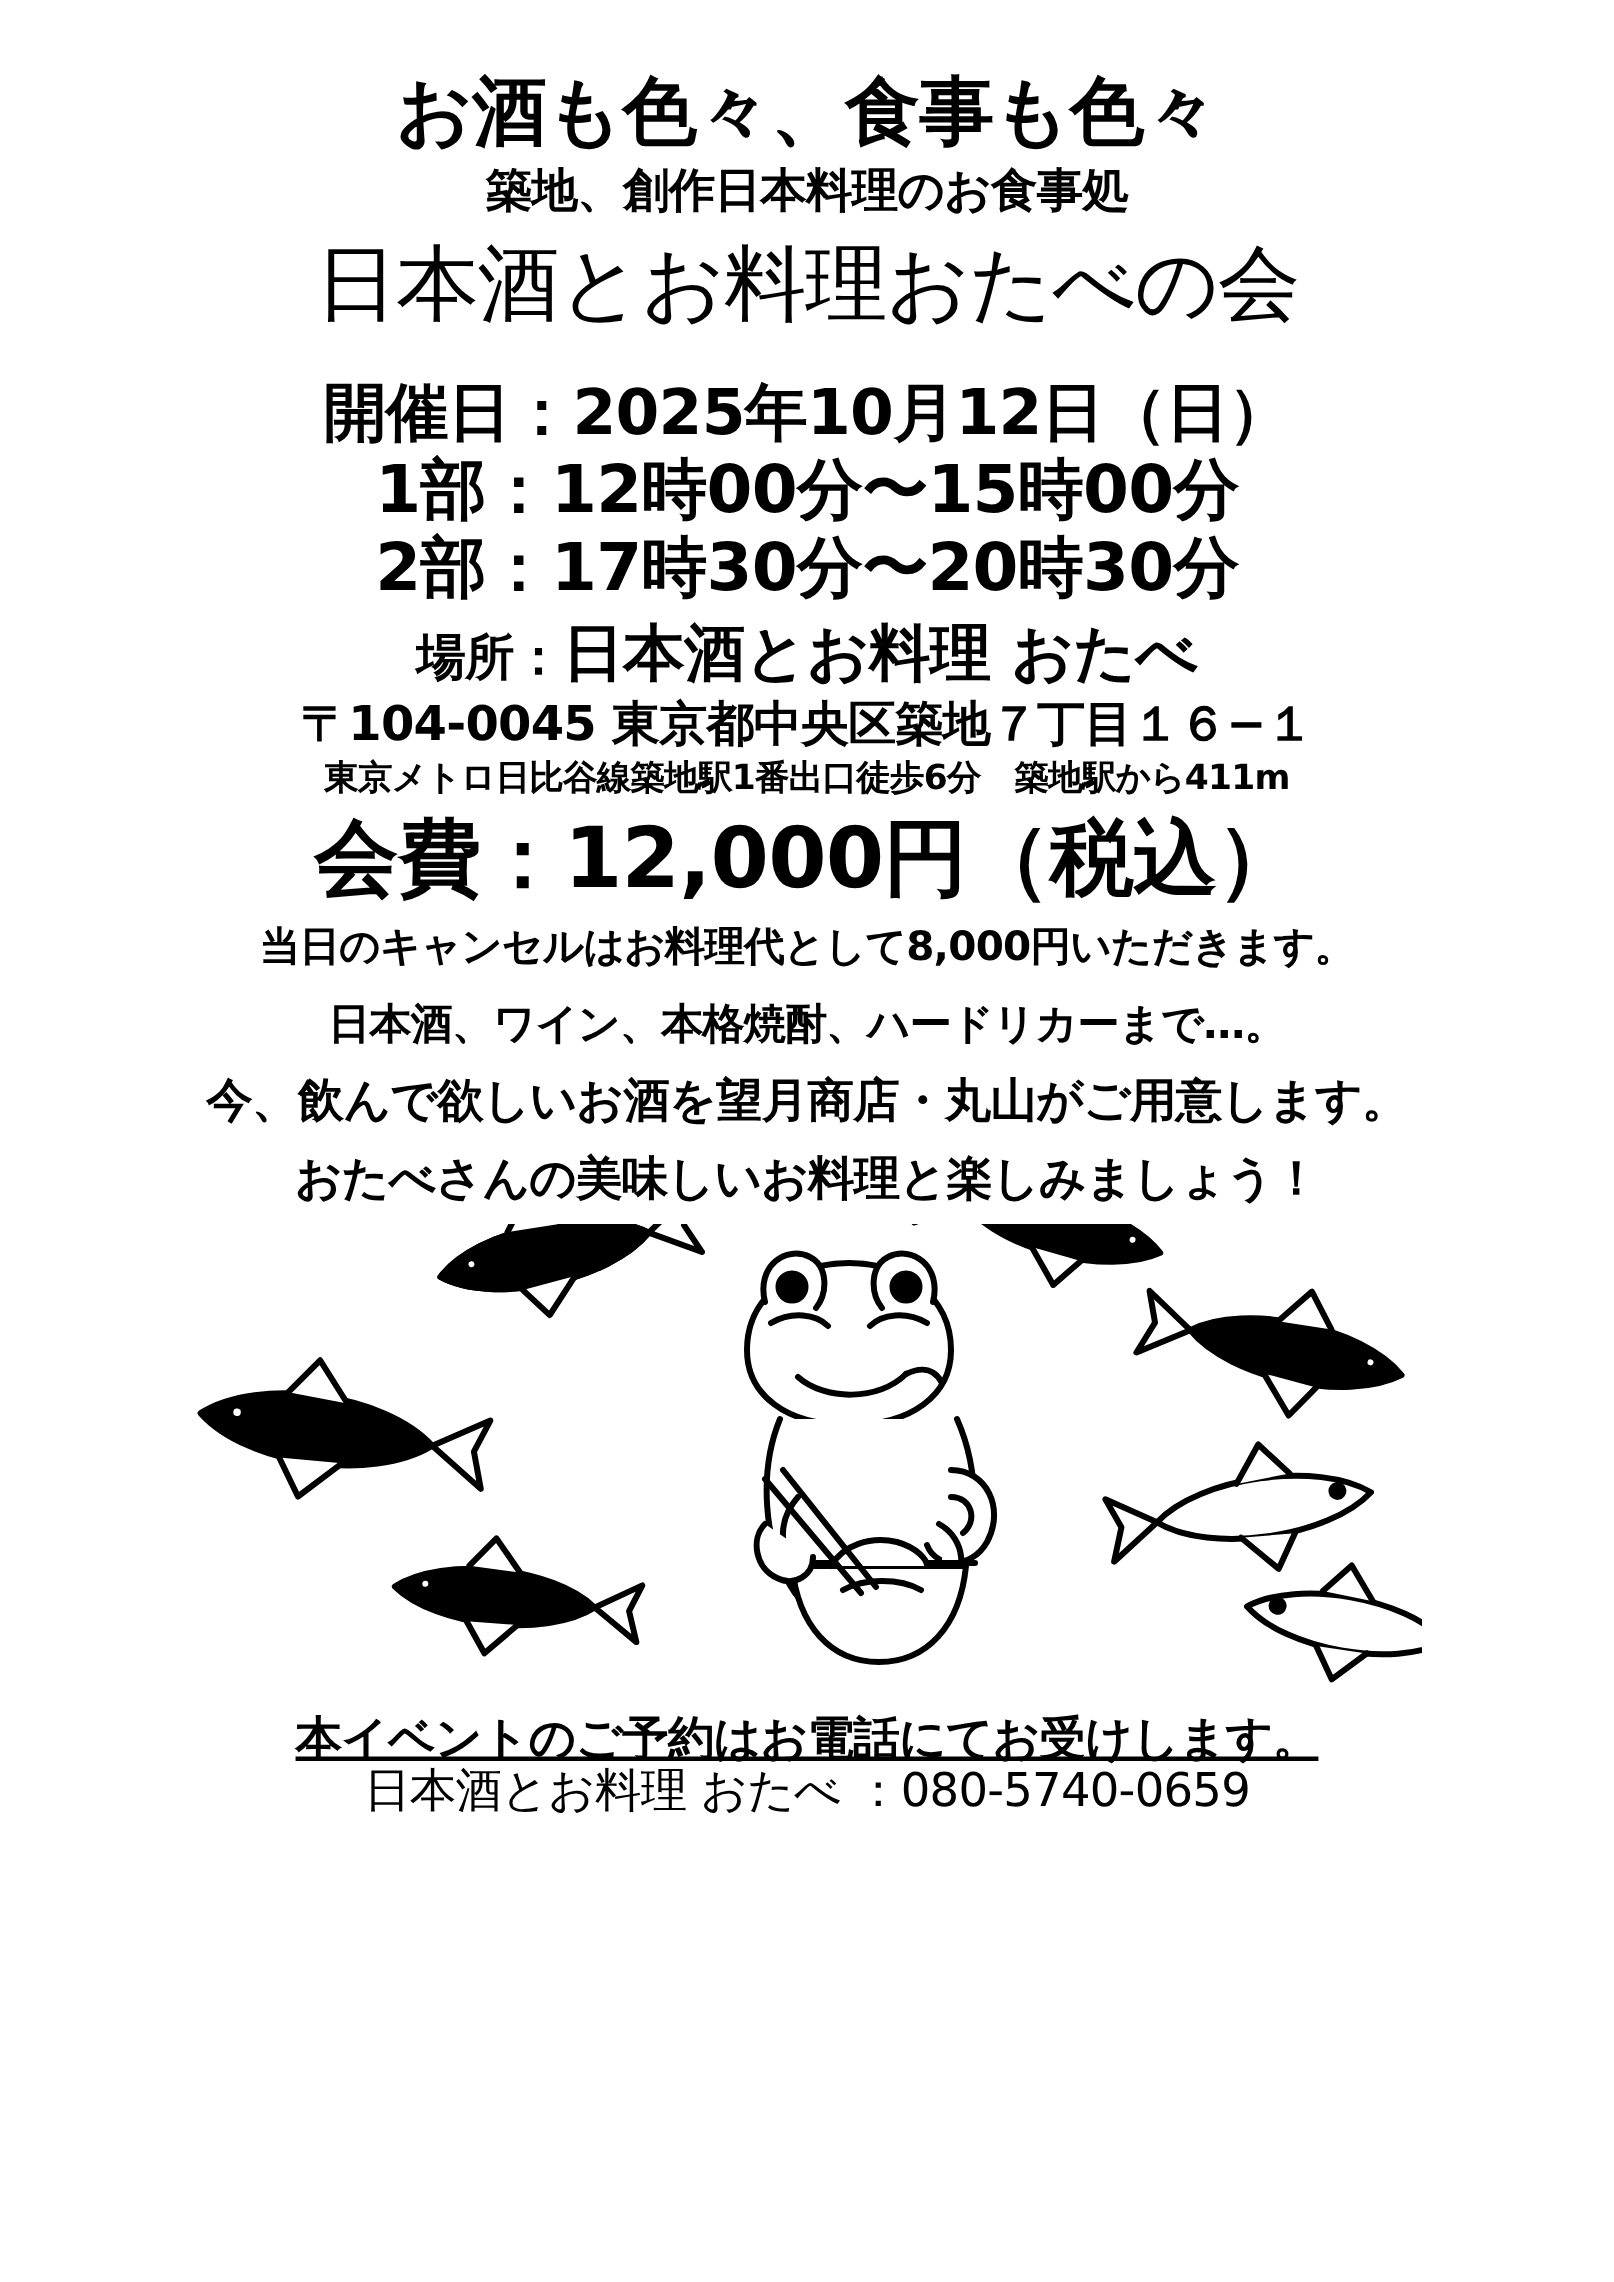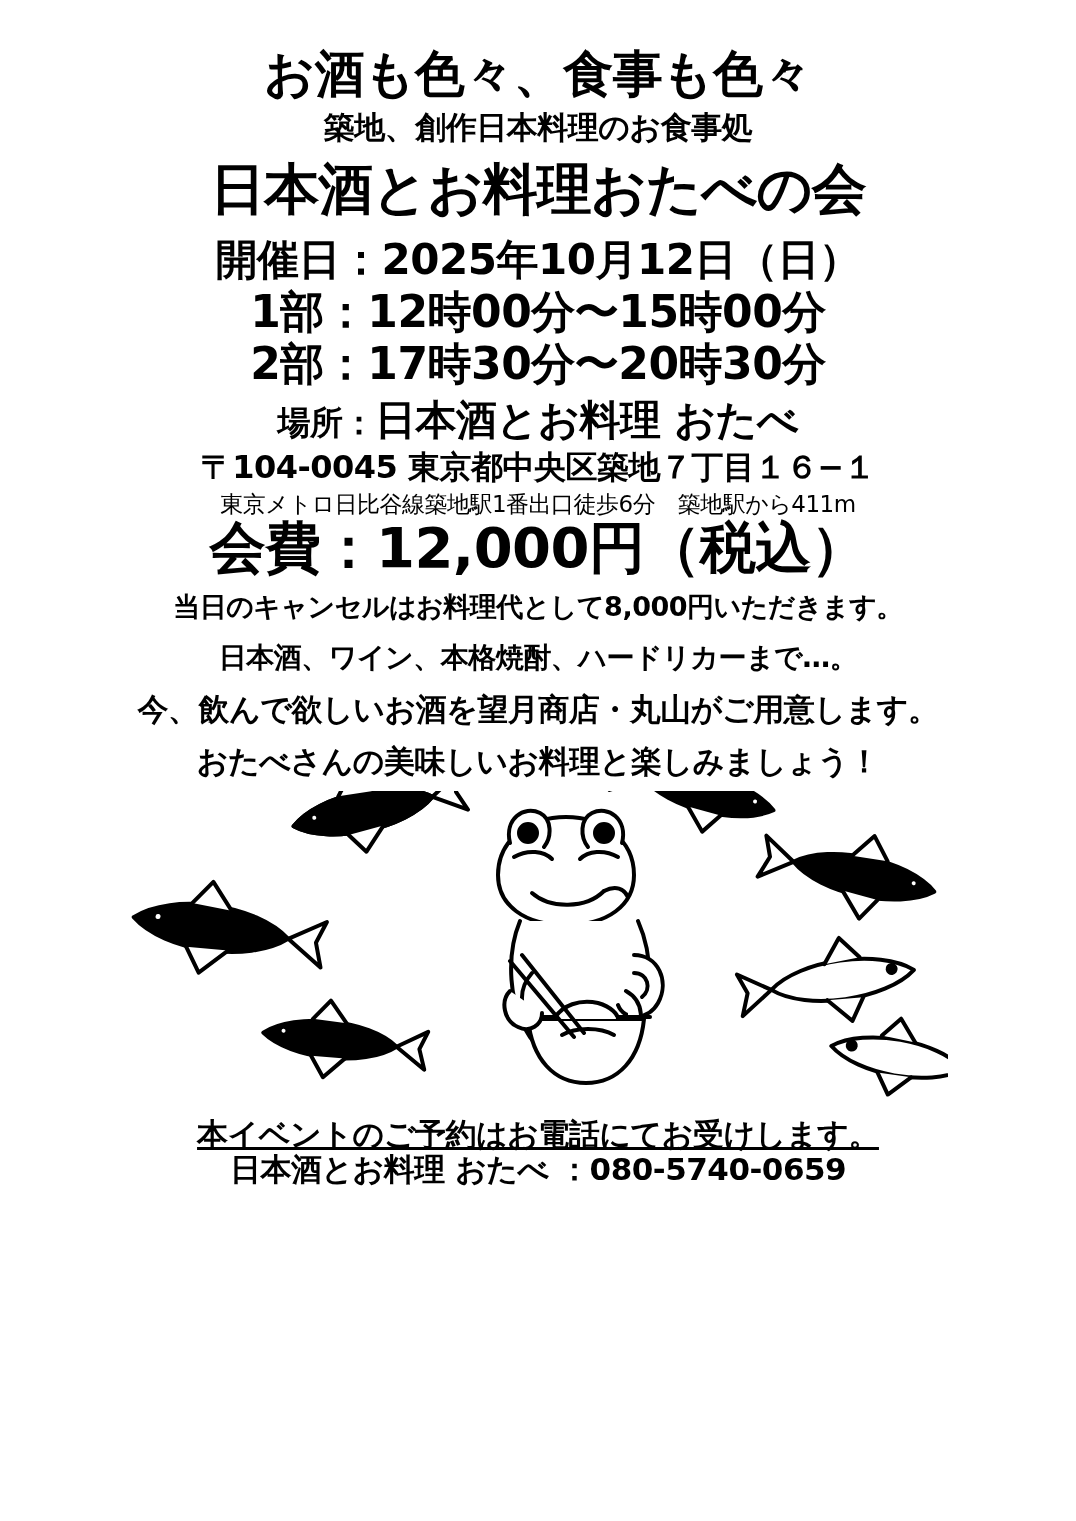--- a/index.html
+++ b/index.html
@@ -35,23 +35,23 @@
     font-weight: bold;
     margin-bottom: 8px;
   }
   .subheadline {
     font-size: 31px;
     font-weight: bold;
     margin-bottom: 14px;
   }
   .title {
     font-size: 55px;
-    font-weight: bold;
+    font-weight: normal;
     letter-spacing: -1px;
-    margin-bottom: 16px;
+    margin-bottom: 31px;
   }
   .tagline {
     font-size: 40px;
     font-weight: bold;
     margin-bottom: 10px;
   }
   .tagline .big {
     font-size: 50px;
   }
   .date-line {
@@ -73,21 +73,22 @@
   .venue-line .venue-name {
     font-size: 41px;
   }
   .address-line {
     font-size: 32px;
     font-weight: bold;
     margin-bottom: 6px;
   }
   .access-line {
     font-size: 23px;
-    font-weight: normal;
+    font-weight: bold;
+    margin-bottom: 10px;
   }
   .fee-line {
     font-size: 56px;
     font-weight: bold;
     margin-bottom: 12px;
   }
   .cancel-line {
     font-size: 27px;
     font-weight: bold;
     margin-bottom: 20px;
@@ -119,21 +120,21 @@
     display: block;
     margin: 0 auto;
   }
   .footer-line {
     font-size: 31px;
     font-weight: bold;
     text-decoration: underline;
   }
   .contact-line {
     font-size: 31px;
-    font-weight: bold;
+    font-weight: normal;
   }
 </style>
 </head>
 <body>
 
 <div class="flyer">
 
   <div class="line headline">お酒も色々、食事も色々</div>
 
   <div class="line subheadline">築地、創作日本料理のお食事処</div>

